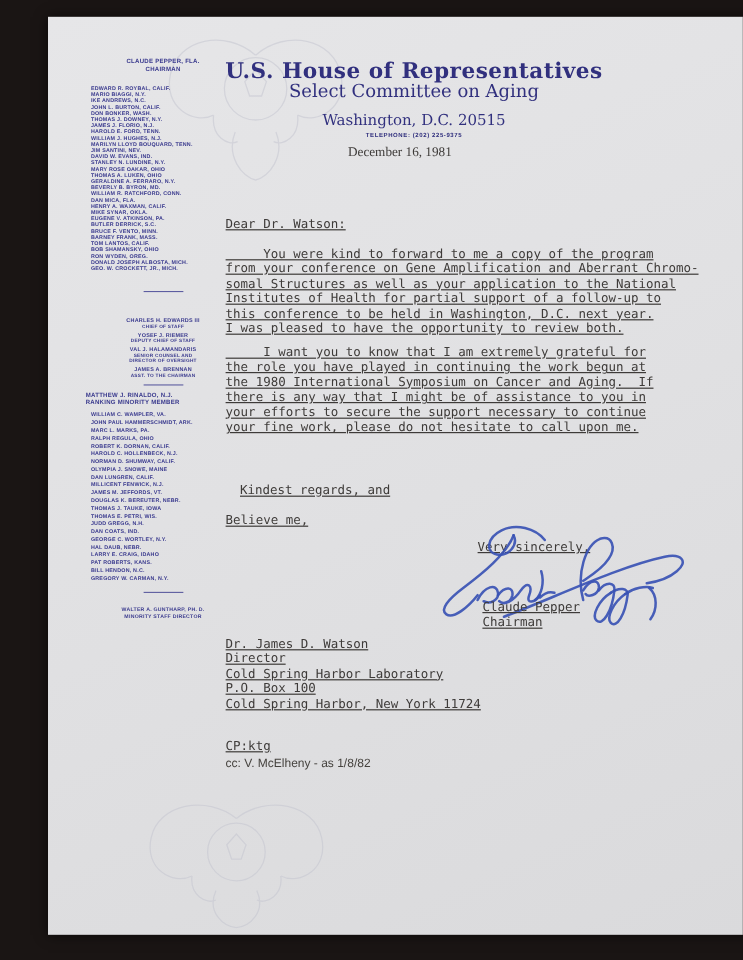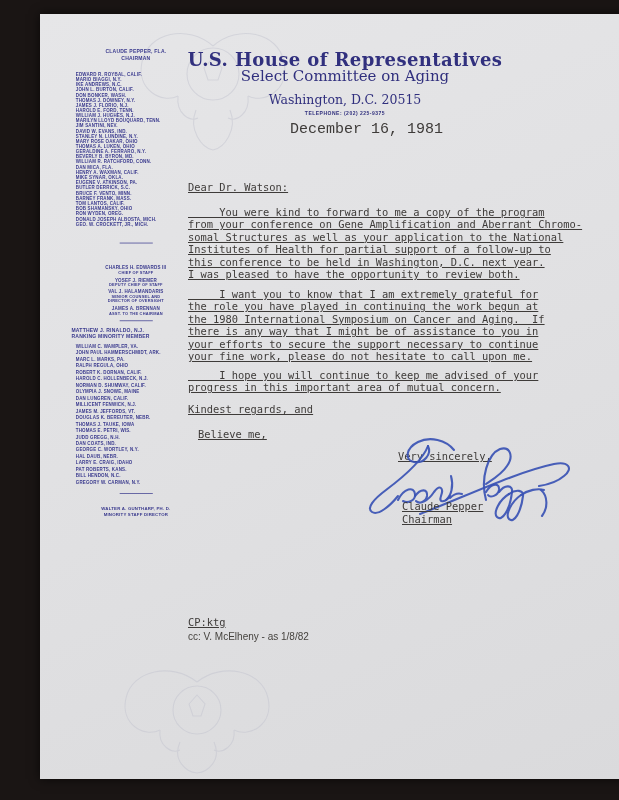--- a/index.html
+++ b/index.html
@@ -24,21 +24,21 @@
   .lh{left:90px;top:0;width:430px;text-align:center;color:#31307e;}
   .lh-org{position:absolute;top:35px;left:0;width:100%;
     font-family:"DejaVu Serif",serif;font-weight:bold;font-size:18px;letter-spacing:.4px;}
   .lh-committee{position:absolute;top:53px;left:0;width:100%;
     font-family:"DejaVu Serif",serif;font-weight:normal;font-size:15px;}
   .lh-city{position:absolute;top:78px;left:0;width:100%;
     font-family:"DejaVu Serif",serif;font-weight:normal;font-size:12.5px;}
   .lh-phone{position:absolute;top:96px;left:0;width:100%;
     font-size:5px;font-weight:bold;letter-spacing:.5px;color:#31307e;}
   .date-line{left:250px;top:107px;
-    font-family:Liberation Mono, monospace;font-size:15px;color:#3e3b39;}
+    font-family:Liberation Serif, serif;font-size:11px;color:#3e3b39;}
 
   
   .sidebar{left:30px;top:35px;width:132px;}
   .sb-inner{width:183px;transform:scale(.72);transform-origin:top left;
     color:#3a3a8e;font-weight:bold;}
   .sb-chairman{width:100%;text-align:center;font-size:7px;line-height:8.5px;
     letter-spacing:.3px;margin-bottom:14px;}
   .sb-list{white-space:pre;font-size:6.2px;letter-spacing:.25px;padding-left:8px;}
   .sb-list.majority{line-height:7.2px;}
   .sb-list.minority{line-height:9px;}
@@ -192,26 +192,24 @@
 this conference to be held in Washington, D.C. next year.
 I was pleased to have the opportunity to review both.</div>
 
   <div class="abs mono para" style="left:148px;top:274px;">     I want you to know that I am extremely grateful for
 the role you have played in continuing the work begun at
 the 1980 International Symposium on Cancer and Aging.  If
 there is any way that I might be of assistance to you in
 your efforts to secure the support necessary to continue
 your fine work, please do not hesitate to call upon me.</div>
 
-  <div class="abs mono para" style="left:148px;top:355px;">     I hope you will continue to keep me advised of your
-progress in this important area of mutual concern.</div>
-
-  <div class="abs mono" style="left:148px;top:389px;">Kindest regards, and</div>
-
-  <div class="abs mono" style="left:158px;top:414px;">Believe me,</div>
+
+  <div class="abs mono" style="left:160px;top:389px;">Kindest regards, and</div>
+
+  <div class="abs mono" style="left:148px;top:414px;">Believe me,</div>
 
   <div class="abs mono" style="left:358px;top:436px;">Very sincerely,</div>
 
   <svg class="abs sig-svg" style="left:318px;top:420px;" width="235" height="100" viewBox="0 0 235 100">
     <path d="M96,16 C88,6 72,2 60,8 C48,14 46,26 56,28 C66,30 74,20 70,12"></path>
     <path d="M70,12 C64,28 44,44 28,56 C16,65 8,74 14,78 C20,82 32,72 40,62"></path>
     <path d="M40,66 C46,54 56,52 57,60 C58,66 50,70 45,67"></path>
     <path d="M57,62 C63,54 70,55 69,62 C68,68 61,70 58,67 C62,71 70,67 76,58 C82,50 86,54 83,62 C80,70 88,68 92,62"></path>
     <path d="M93,42 C96,52 93,62 88,66"></path>
     <path d="M92,64 Q98,58 104,60"></path>
@@ -220,18 +218,23 @@
     <path d="M141,58 C147,50 155,51 154,58 C152,76 144,88 139,83 C135,79 141,66 151,60"></path>
     <path d="M151,60 C158,55 166,56 165,62 C163,78 156,90 151,85 C147,81 153,68 163,61"></path>
     <path d="M163,61 C170,56 180,54 186,56"></path>
     <path d="M62,80 C104,64 158,38 196,30 C210,27 216,34 206,42 C199,48 188,51 181,52"></path>
     <path d="M183,56 C190,62 190,74 184,82"></path>
   </svg>
 
   <div class="abs mono" style="left:362px;top:486px;">Claude Pepper</div>
   <div class="abs mono" style="left:362px;top:499px;">Chairman</div>
 
+  <div class="abs mono para" style="left:148px;top:517px;">Dr. James D. Watson
+Director
+Cold Spring Harbor Laboratory
+P.O. Box 100
+Cold Spring Harbor, New York 11724</div>
 
   <div class="abs mono" style="left:148px;top:602px;">CP:ktg</div>
 
   <div class="abs cc-line" style="left:148px;top:617px;">cc: V. McElheny - as 1/8/82</div>
 
 </div>
 
 </body></html>

